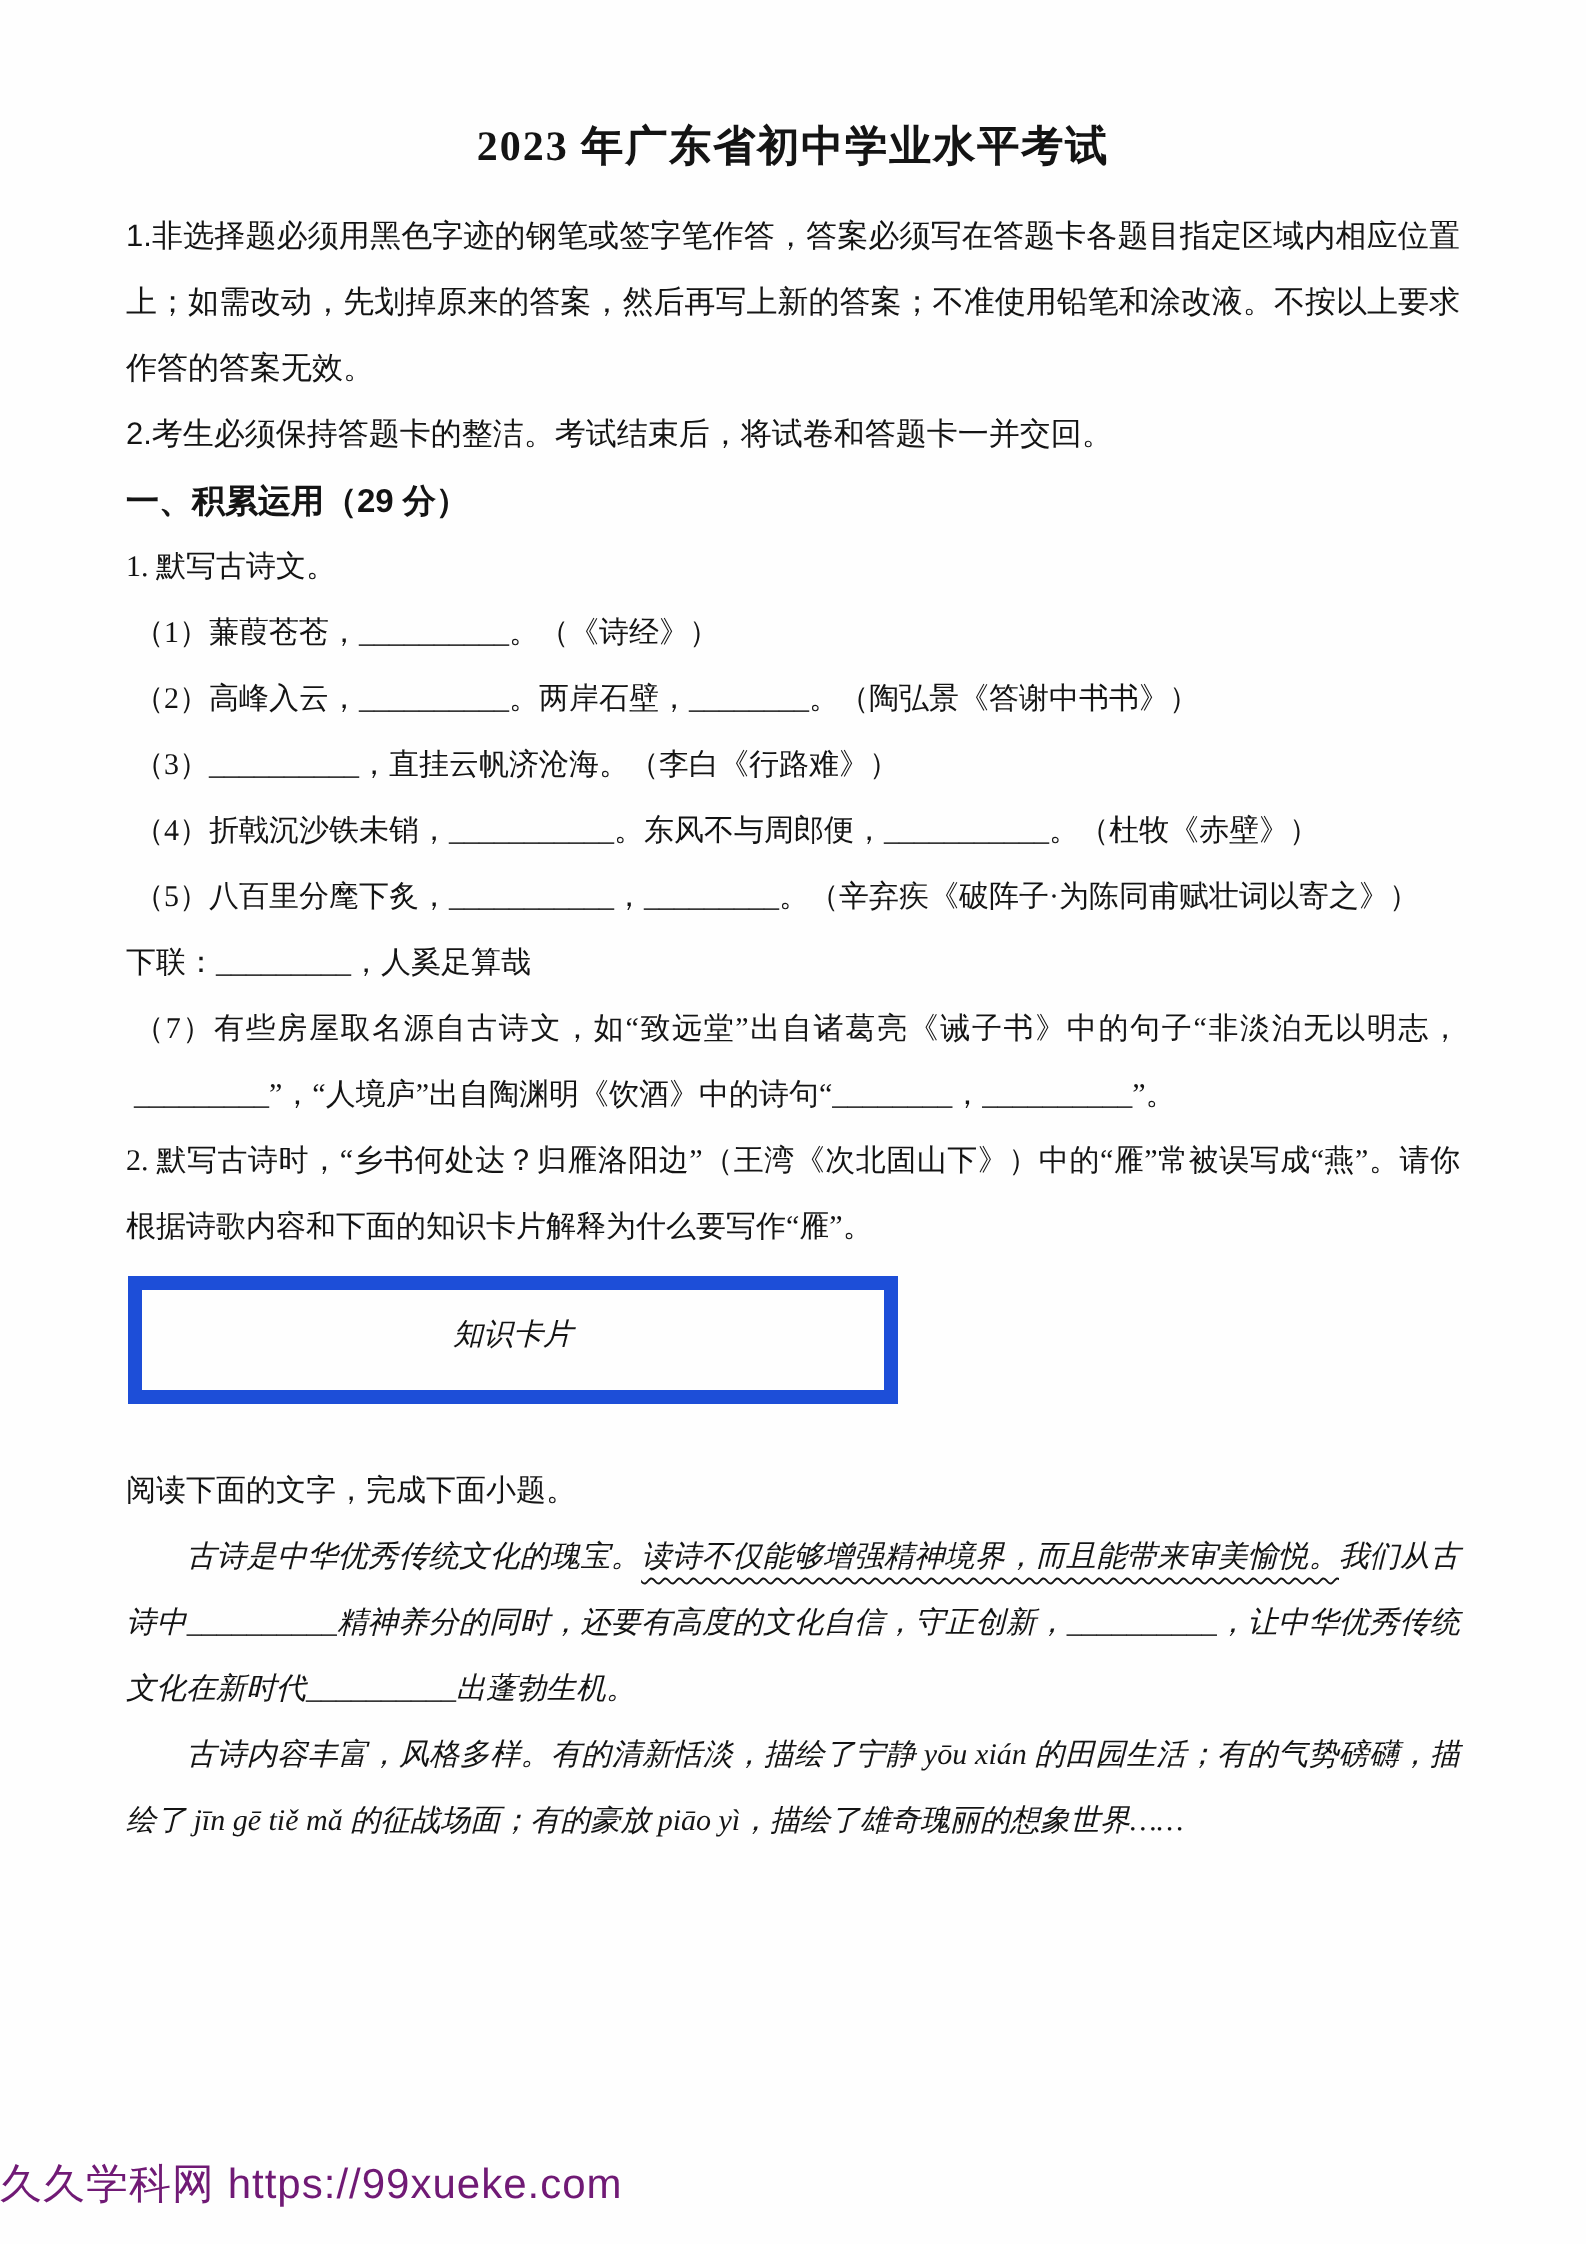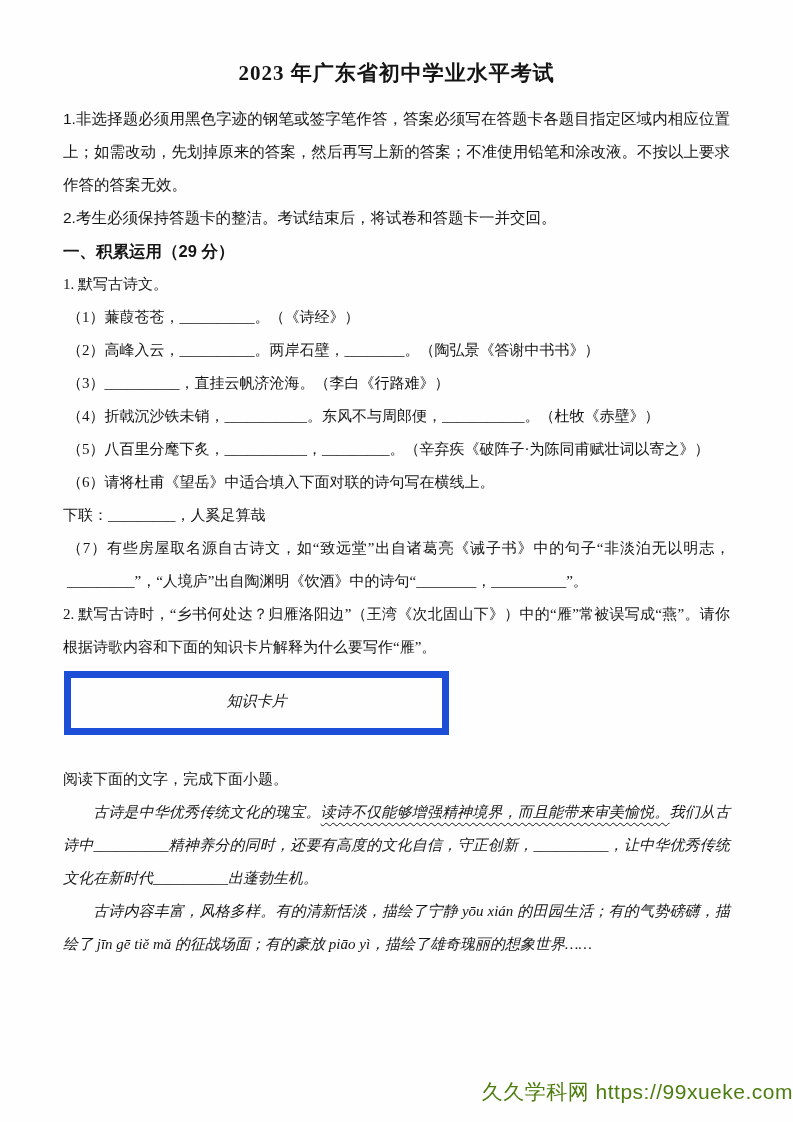--- a/index.html
+++ b/index.html
@@ -72,24 +72,24 @@
     line-height: 31px;
     font-style: italic;
     text-align: justify;
   }
   .reading-intro { margin-top: 28px; }
   .footer {
     position: absolute;
     bottom: 16px;
     left: 0;
     width: 100%;
-    text-align: right;
+    text-align: left;
     font-family: "Liberation Sans", "DejaVu Sans", sans-serif;
     font-size: 21px;
-    color: #4d7c0f;
+    color: #701a75;
     letter-spacing: 0.5px;
   }
 </style>
 </head>
 <body>
 
 <div class="page">
   <div class="content">
 
     <div class="doc-title">2023 年广东省初中学业水平考试</div>
@@ -99,21 +99,20 @@
 
     <div class="sec-head">一、积累运用（29 分）</div>
 
     <div class="line">1. 默写古诗文。</div>
 
     <div class="line item">（1）蒹葭苍苍，__________。（《诗经》）</div>
     <div class="line item">（2）高峰入云，__________。两岸石壁，________。（陶弘景《答谢中书书》）</div>
     <div class="line item">（3）__________，直挂云帆济沧海。（李白《行路难》）</div>
     <div class="line item">（4）折戟沉沙铁未销，___________。东风不与周郎便，___________。（杜牧《赤壁》）</div>
     <div class="line item">（5）八百里分麾下炙，___________，_________。（辛弃疾《破阵子·为陈同甫赋壮词以寄之》）</div>
-    <div class="line item">（6）请将杜甫《望岳》中适合填入下面对联的诗句写在横线上。</div>
 
     <div class="line">下联：_________，人奚足算哉</div>
 
     <div class="line item">（7）有些房屋取名源自古诗文，如“致远堂”出自诸葛亮《诫子书》中的句子“非淡泊无以明志，_________”，“人境庐”出自陶渊明《饮酒》中的诗句“________，__________”。</div>
 
     <div class="line">2. 默写古诗时，“乡书何处达？归雁洛阳边”（王湾《次北固山下》）中的“雁”常被误写成“燕”。请你根据诗歌内容和下面的知识卡片解释为什么要写作“雁”。</div>
 
     <div class="card">
       <div class="card-title">知识卡片</div>
     </div>

